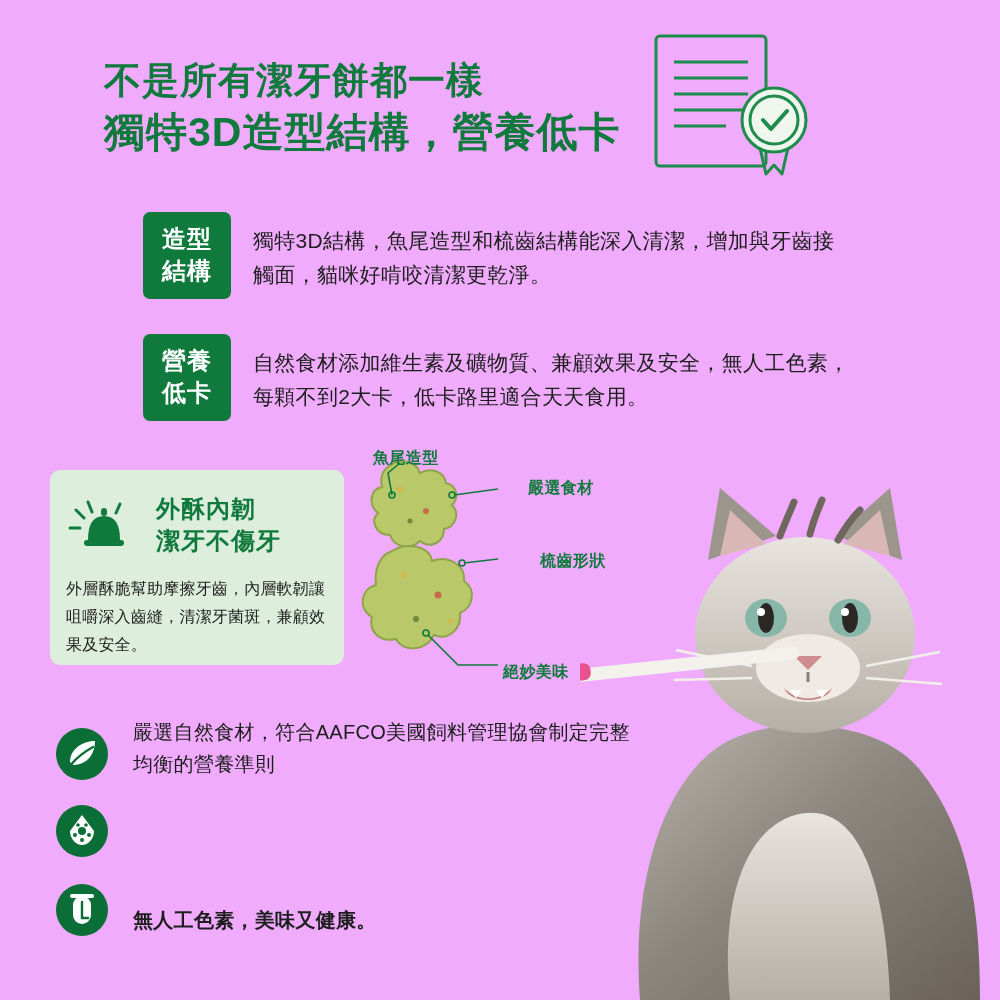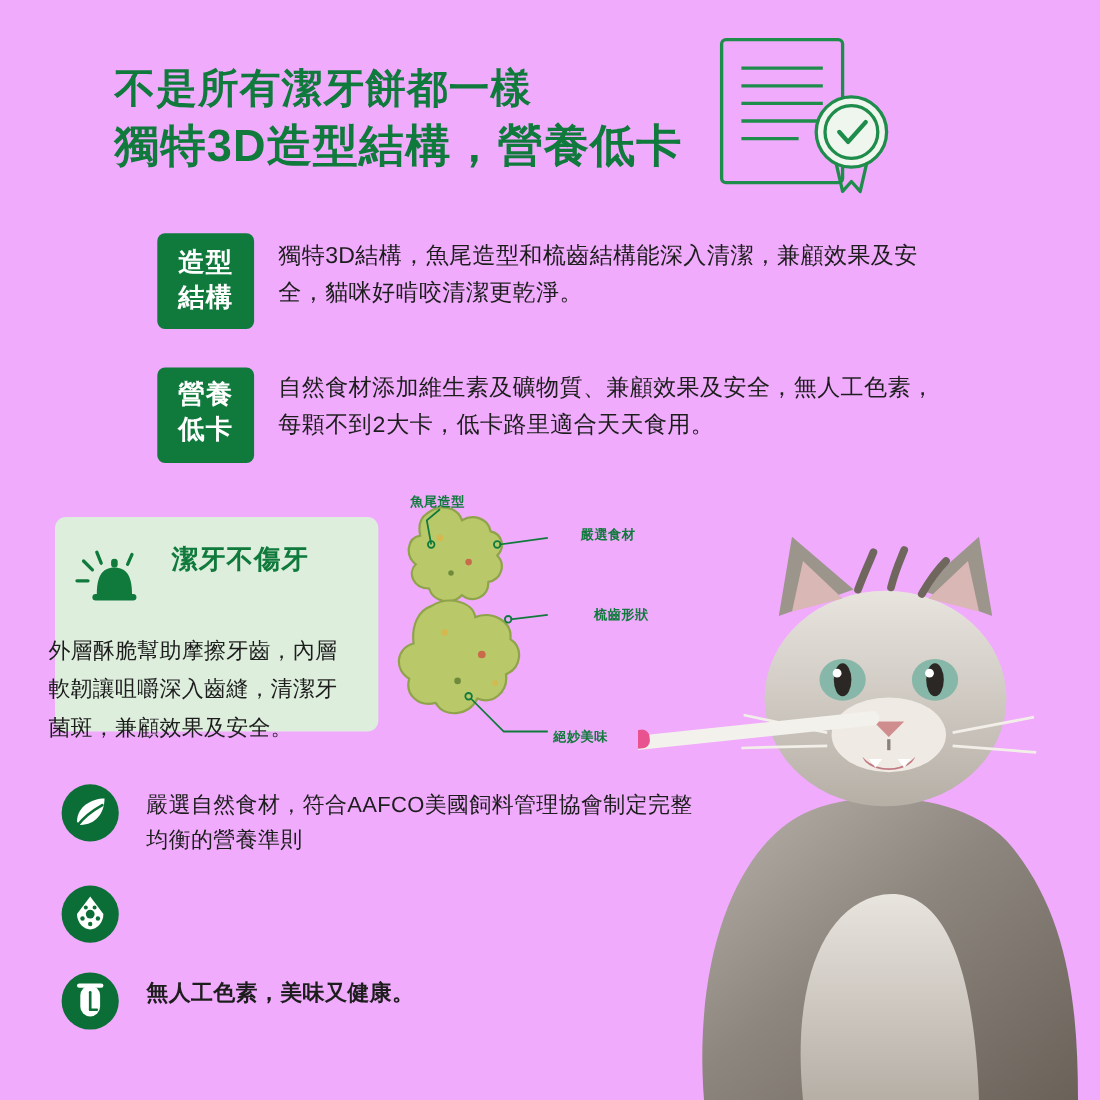--- a/index.html
+++ b/index.html
@@ -35,21 +35,21 @@
   .cert{
     position:absolute;
     right:170px;top:28px;
     width:190px;height:160px;
   }
 
   
   .feat{
     position:absolute;
     display:flex;
-    align-items:flex-start;
+    align-items:center;
   }
   .feat-tag{
     width:88px;
     background:#0f7a3c;
     color:#ffffff;
     border-radius:7px;
     font-size:24px;
     font-weight:bold;
     text-align:center;
     padding:11px 0 13px 0;
@@ -59,79 +59,79 @@
   .feat-text{
     margin-left:22px;
     font-size:21px;
     line-height:1.62;
     color:#1d1d1d;
     width:600px;
     padding-top:4px;
     letter-spacing:0.3px;
   }
   #feat-1{left:143px;top:212px;}
-  #feat-2{left:143px;top:334px;font-family:Liberation Mono, monospace;}
+  #feat-2{left:143px;top:334px;}
 
   
   .crispbox{
     position:absolute;
     left:50px;top:470px;
     width:294px;height:195px;
     background:#ddeedd;
     border-radius:10px;
   }
   .crisp-title{
     position:absolute;
     left:156px;top:493px;
     font-size:24px;
     font-weight:bold;
     color:#0f7a3c;
     line-height:1.35;
     letter-spacing:1px;
   }
   .crisp-body{
     position:absolute;
-    left:44px;top:575px;
+    left:66px;top:575px;
     width:268px;
-    font-size:20px;
+    font-size:16px;
     line-height:1.75;
     color:#1d1d1d;
     letter-spacing:0.2px;
   }
   .bell{
     position:absolute;
     left:66px;top:494px;
     width:76px;height:62px;
   }
 
   
   .callout{
     position:absolute;
-    font-size:12px;
+    font-size:16px;
     color:#0f7a3c;
     font-weight:bold;
     letter-spacing:0.4px;
     white-space:nowrap;
   }
   #co-1{left:373px;top:448px;}
   #co-2{left:528px;top:478px;}
   #co-3{left:540px;top:551px;}
   #co-4{left:503px;top:662px;}
 
   .kibbles{
     position:absolute;
     left:330px;top:455px;
     width:300px;height:230px;
   }
 
   
   .bullet{
     position:absolute;
     display:flex;
-    align-items:flex-start;
+    align-items:flex-end;
   }
   .bullet-icon{
     width:52px;height:52px;
     border-radius:50%;
     background:#0b6e36;
     flex:0 0 52px;
     position:relative;
   }
   .bullet-text{
     margin-left:25px;
@@ -178,21 +178,21 @@
       <path d="M123 92 l8 9 16 -18" stroke="#1e8c4a" stroke-width="4" fill="none" stroke-linecap="round" stroke-linejoin="round"></path>
       <path d="M120 120 l6 26 8 -9 8 9 6 -26" stroke="#1e8c4a" stroke-width="3" fill="none" stroke-linejoin="round"></path>
     </svg>
   </div>
 
   <div class="feat" id="feat-1">
     <div class="feat-tag">
       <div>造型</div>
       <div>結構</div>
     </div>
-    <div class="feat-text">獨特3D結構，魚尾造型和梳齒結構能深入清潔，兼顧效果及安全，貓咪好啃咬清潔更乾淨。</div>
+    <div class="feat-text">獨特3D結構，魚尾造型和梳齒結構能深入清潔，增加與牙齒接觸面，貓咪好啃咬清潔更乾淨。</div>
   </div>
 
   <div class="feat" id="feat-2">
     <div class="feat-tag">
       <div>營養</div>
       <div>低卡</div>
     </div>
     <div class="feat-text">自然食材添加維生素及礦物質、兼顧效果及安全，無人工色素，每顆不到2大卡，低卡路里適合天天食用。</div>
   </div>
 
@@ -202,20 +202,21 @@
       <path d="M22 46 C22 30 27 22 38 22 C49 22 54 30 54 46 Z" fill="#0f7a3c"></path>
       <rect x="18" y="46" width="40" height="6" rx="3" fill="#0f7a3c"></rect>
       <rect x="35" y="14" width="6" height="8" rx="3" fill="#0f7a3c"></rect>
       <line x1="10" y1="16" x2="18" y2="24" stroke="#0f7a3c" stroke-width="3" stroke-linecap="round"></line>
       <line x1="4" y1="34" x2="14" y2="34" stroke="#0f7a3c" stroke-width="3" stroke-linecap="round"></line>
       <line x1="22" y1="8" x2="26" y2="18" stroke="#0f7a3c" stroke-width="3" stroke-linecap="round"></line>
       <line x1="54" y1="10" x2="50" y2="19" stroke="#0f7a3c" stroke-width="3" stroke-linecap="round"></line>
     </svg>
   </div>
   <div class="crisp-title">
+    <div>外酥內韌</div>
     <div>潔牙不傷牙</div>
   </div>
   <div class="crisp-body">外層酥脆幫助摩擦牙齒，內層軟韌讓咀嚼深入齒縫，清潔牙菌斑，兼顧效果及安全。</div>
 
   <div class="kibbles">
     <svg width="300" height="230" viewBox="0 0 300 230" fill="none">
 
       <path d="M58 12 C70 2 86 6 90 18 C100 12 114 16 116 28 C126 30 130 42 122 50
                C130 58 126 72 114 74 C114 88 100 94 90 86 C80 96 64 92 60 80
                C46 80 40 66 48 58 C38 50 40 34 52 32 C50 22 52 16 58 12 Z" fill="#b9c96a" stroke="#8fa34a" stroke-width="2"></path>

